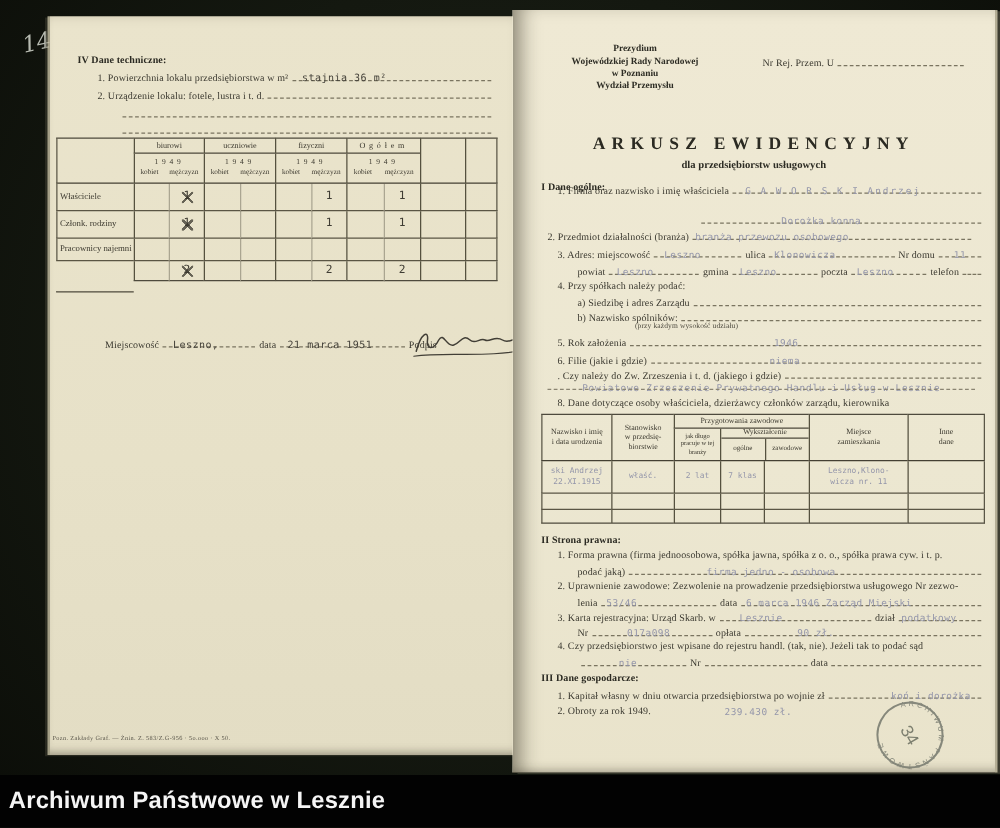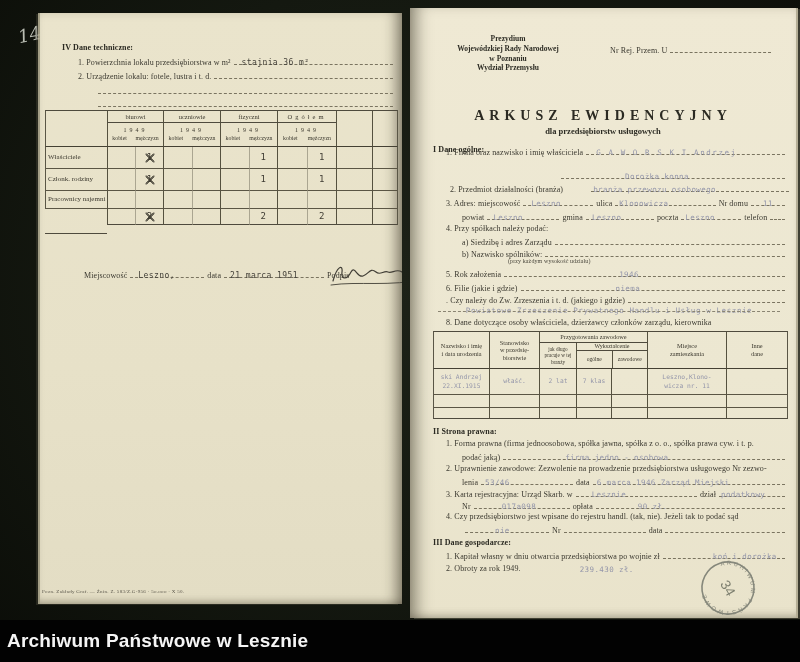--- a/index.html
+++ b/index.html
@@ -3,21 +3,21 @@
 <meta charset="utf-8">
 <style>
   html,body{margin:0;padding:0;background:#0b0d08;}
   #stage{position:relative;width:800px;height:662px;overflow:hidden;
     background:radial-gradient(ellipse at 50% 42%, #1d2218 0%, #141810 55%, #0b0d08 100%);
     font-family:"Liberation Serif", serif;}
   .page{position:absolute;overflow:hidden;}
   #page-left{left:40px;top:13px;width:362px;height:591px;
     background:linear-gradient(180deg,#eae4cc 0%,#e7e1c8 60%,#e3ddc4 100%);
     box-shadow:-2px 0 0 rgba(206,199,170,.75), -4px 1px 0 rgba(90,86,70,.35),
-      inset -12px 0 14px -7px rgba(40,35,22,.55), inset 0 -6px 8px -5px rgba(60,55,40,.4);}
+      inset -12px 0 14px -7px rgba(40,35,22,.55), inset 0 -6px 8px -5px rgba(60,55,40,.4);padding-left:25px;}
   #page-right{left:410px;top:8px;width:386px;height:610px;
     background:linear-gradient(180deg,#efe9d4 0%,#ece7d1 60%,#e9e3cb 100%);
     box-shadow:2px 0 0 rgba(210,203,175,.8), 4px 1px 0 rgba(120,115,95,.45),
       inset 14px 0 16px -8px rgba(40,35,22,.5), inset 0 -6px 8px -5px rgba(60,55,40,.35);}
   .ln{position:absolute;display:flex;align-items:baseline;white-space:nowrap;
     font-size:8px;color:#3a382f;letter-spacing:.1px;}
   .b{font-weight:bold;color:#2b2a22;}
   .dots{flex:1;position:relative;border-bottom:1px dashed #7a7460;height:8px;margin:0 3px;min-width:6px;}
   .dots.w{flex:none;}
   .typed{position:absolute;bottom:-3px;font-family:"DejaVu Sans Mono",monospace;
@@ -231,21 +231,21 @@
       <span class="dots">
         <span class="typed sp" style="left:10px;">G A W O R S K I    Andrzej</span>
       </span>
     </div>
     <div class="ln" style="left:148px;top:162px;width:230px;">
       <span class="dots">
         <span class="typed" style="left:64px;">Dorożka konna</span>
       </span>
     </div>
 
-    <div class="ln" style="left:40px;top:175px;width:342px;gap:25px;">
+    <div class="ln" style="left:28px;top:175px;width:342px;">
       <span>2.  Przedmiot działalności (branża)</span>
       <span class="dots">
         <span class="typed" style="left:2px;">branża przewozu osobowego</span>
       </span>
     </div>
 
     <div class="ln" style="left:36px;top:189px;width:342px;">
       <span>3.  Adres: miejscowość</span>
       <span class="dots w" style="width:70px;">
         <span class="typed" style="left:8px;">Leszno</span>

